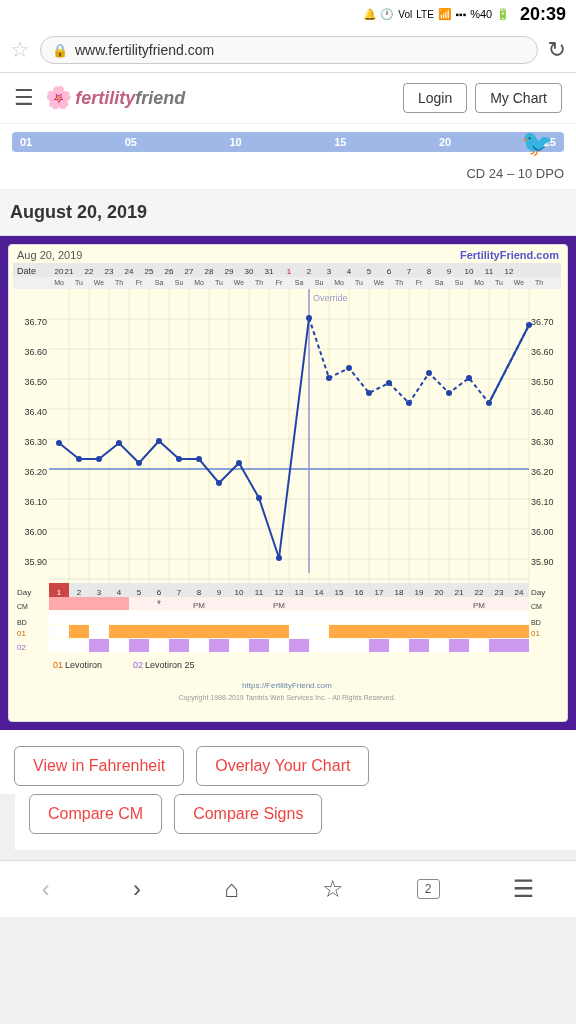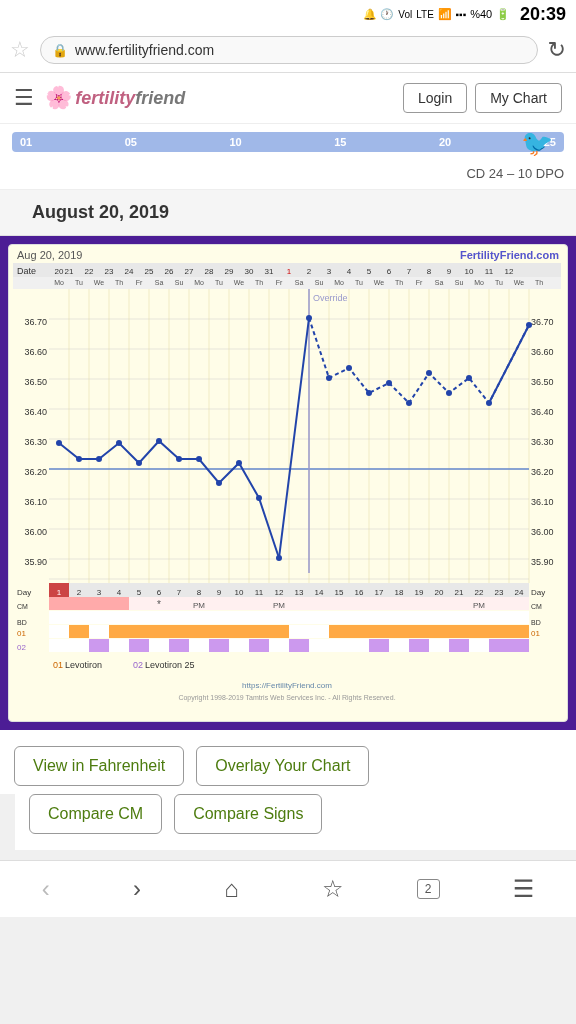--- a/index.html
+++ b/index.html
@@ -155,21 +155,21 @@
     .cd-label {
       text-align: right;
       font-size: 13px;
       color: #555;
       margin-top: 14px;
     }
 
     
     .date-heading {
       background: #f5f5f5;
-      padding: 12px 32px;
+      padding: 12px 10px;
       font-size: 18px;
       font-weight: bold;
       color: #333;
       border-bottom: 1px solid #e0e0e0;
     }
 
     
     .chart-container {
       background: #4c1d95;
       padding: 8px;
@@ -210,21 +210,21 @@
       display: flex;
       gap: 12px;
       flex-wrap: wrap;
     }
     .action-btn {
       border: 1px solid #999;
       background: white;
       padding: 10px 18px;
       border-radius: 6px;
       font-size: 16px;
-      color: #4d7c0f;
+      color: #ef4444;
       cursor: pointer;
     }
     .action-btn-row2 {
       padding: 0 14px 16px 14px;
       background: white;
       display: flex;
       gap: 12px;
       margin-left: 15px;
     }
 

